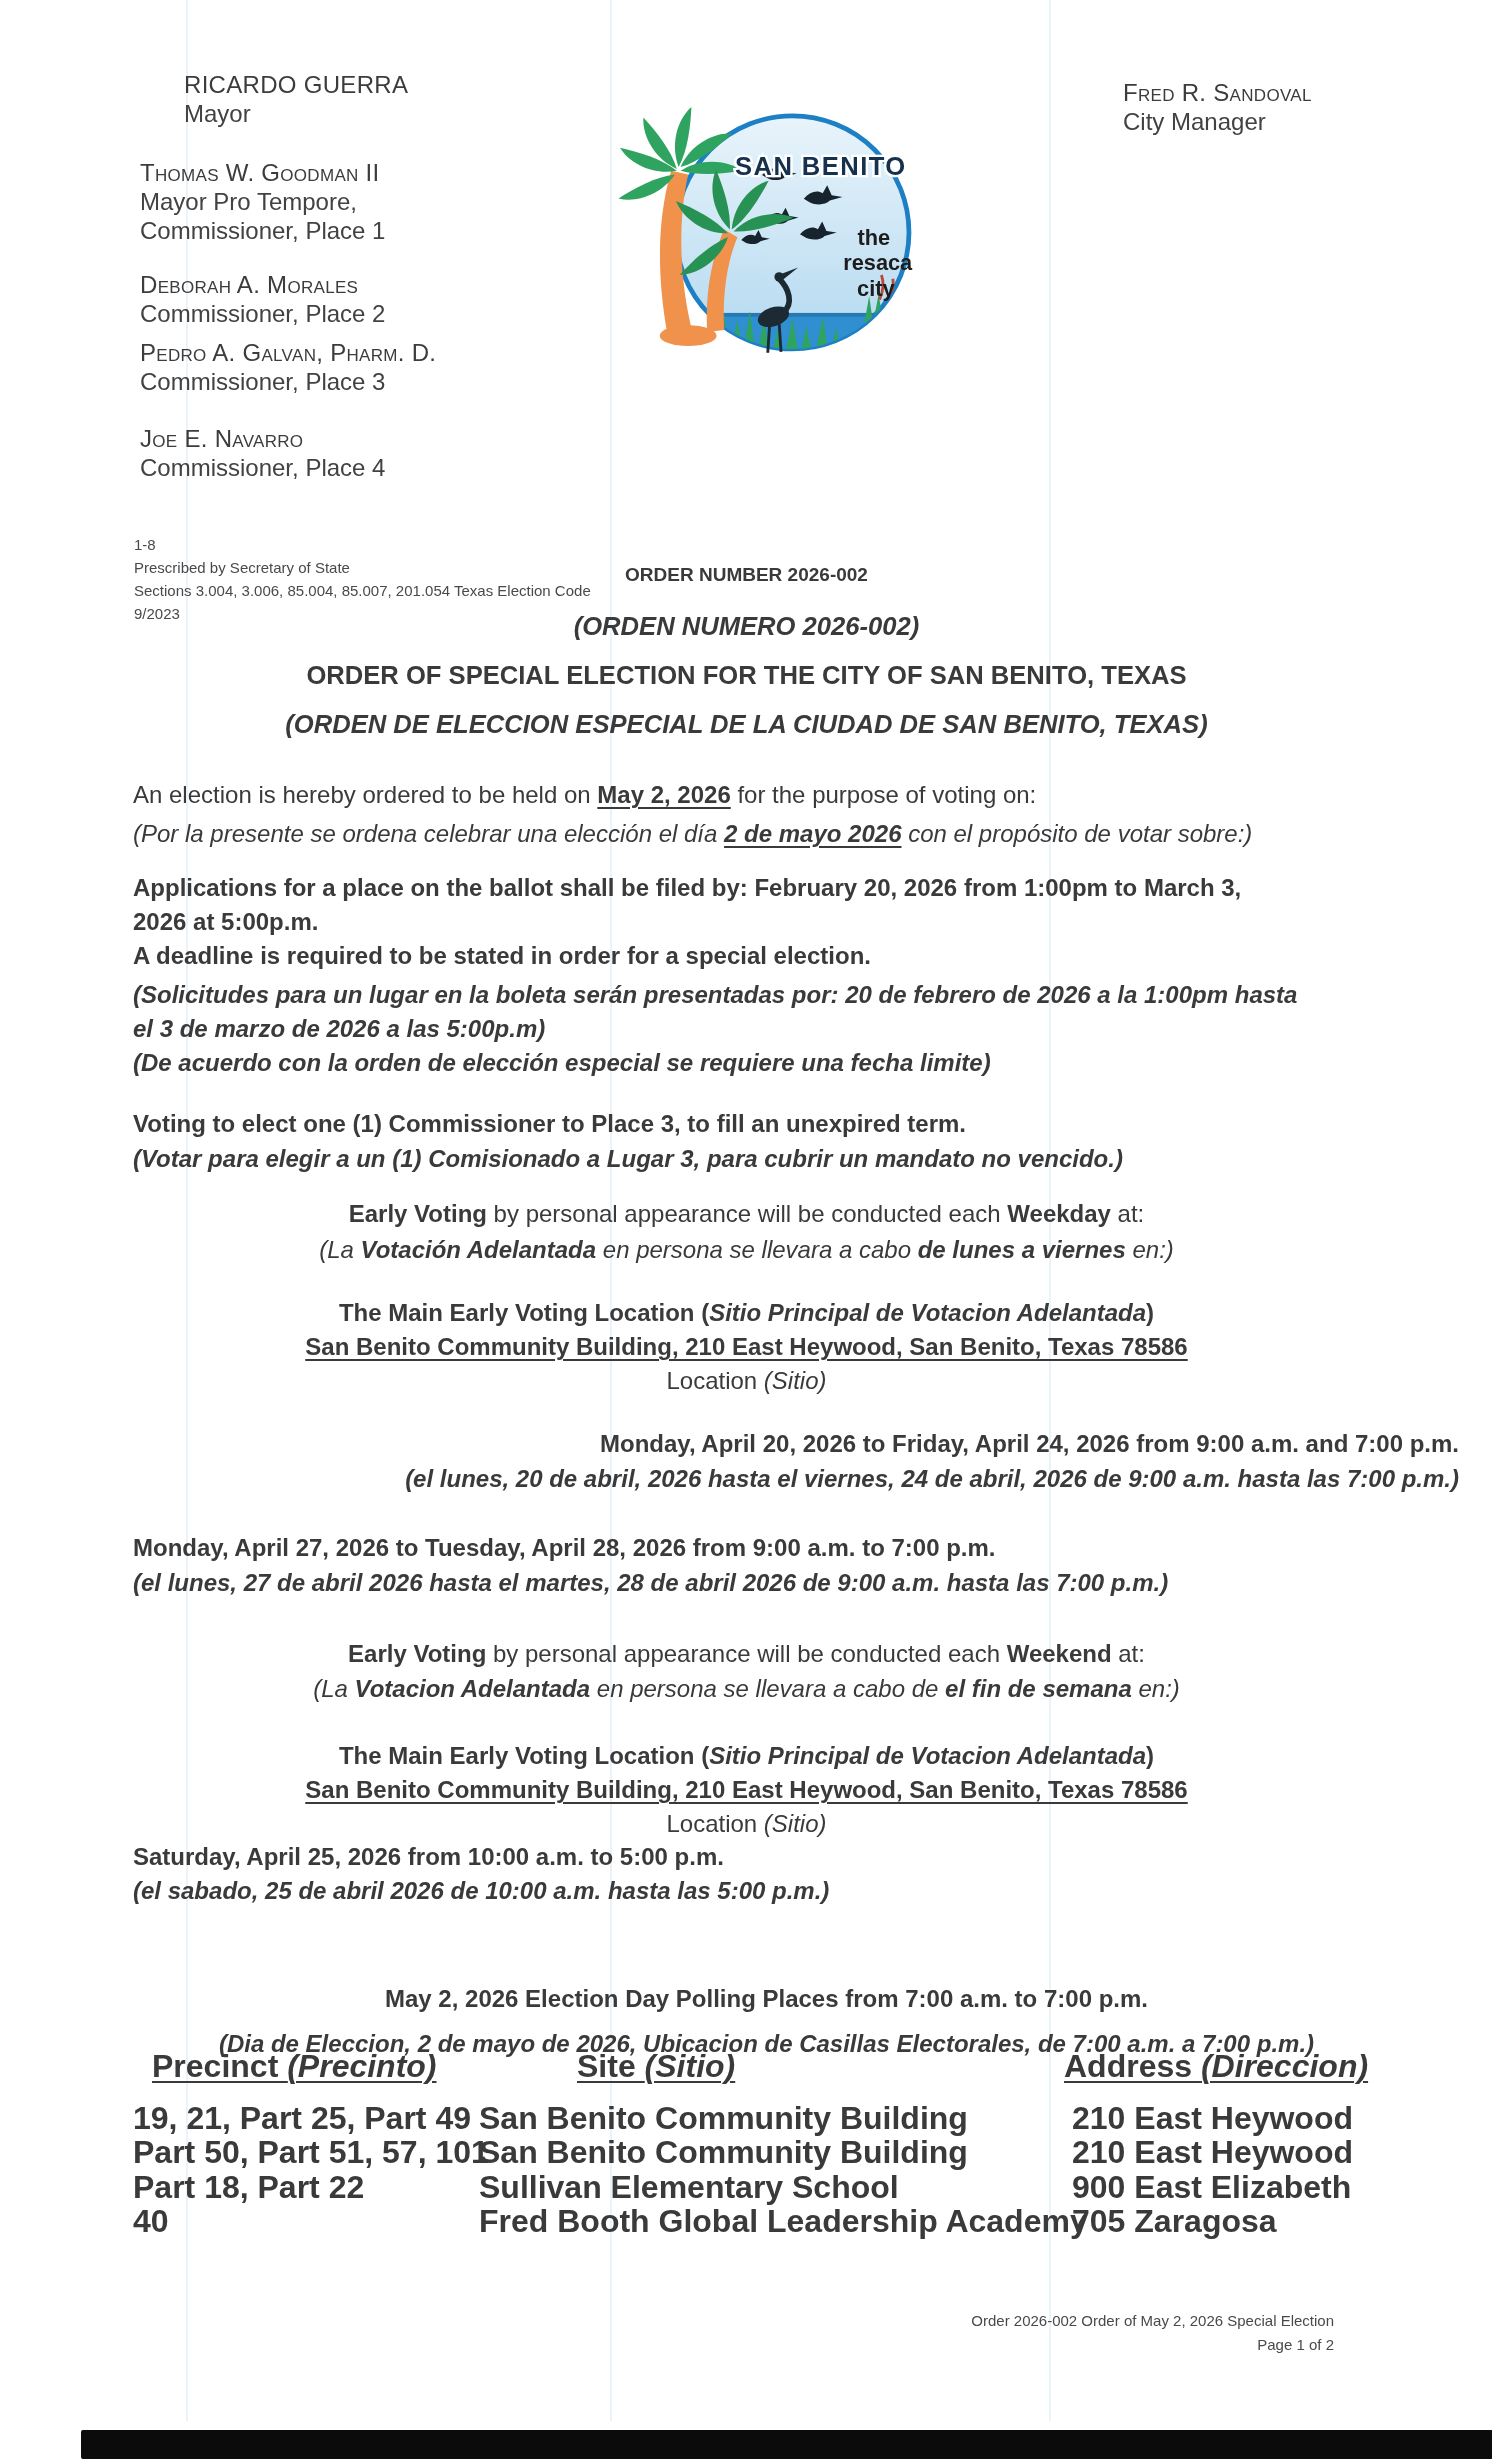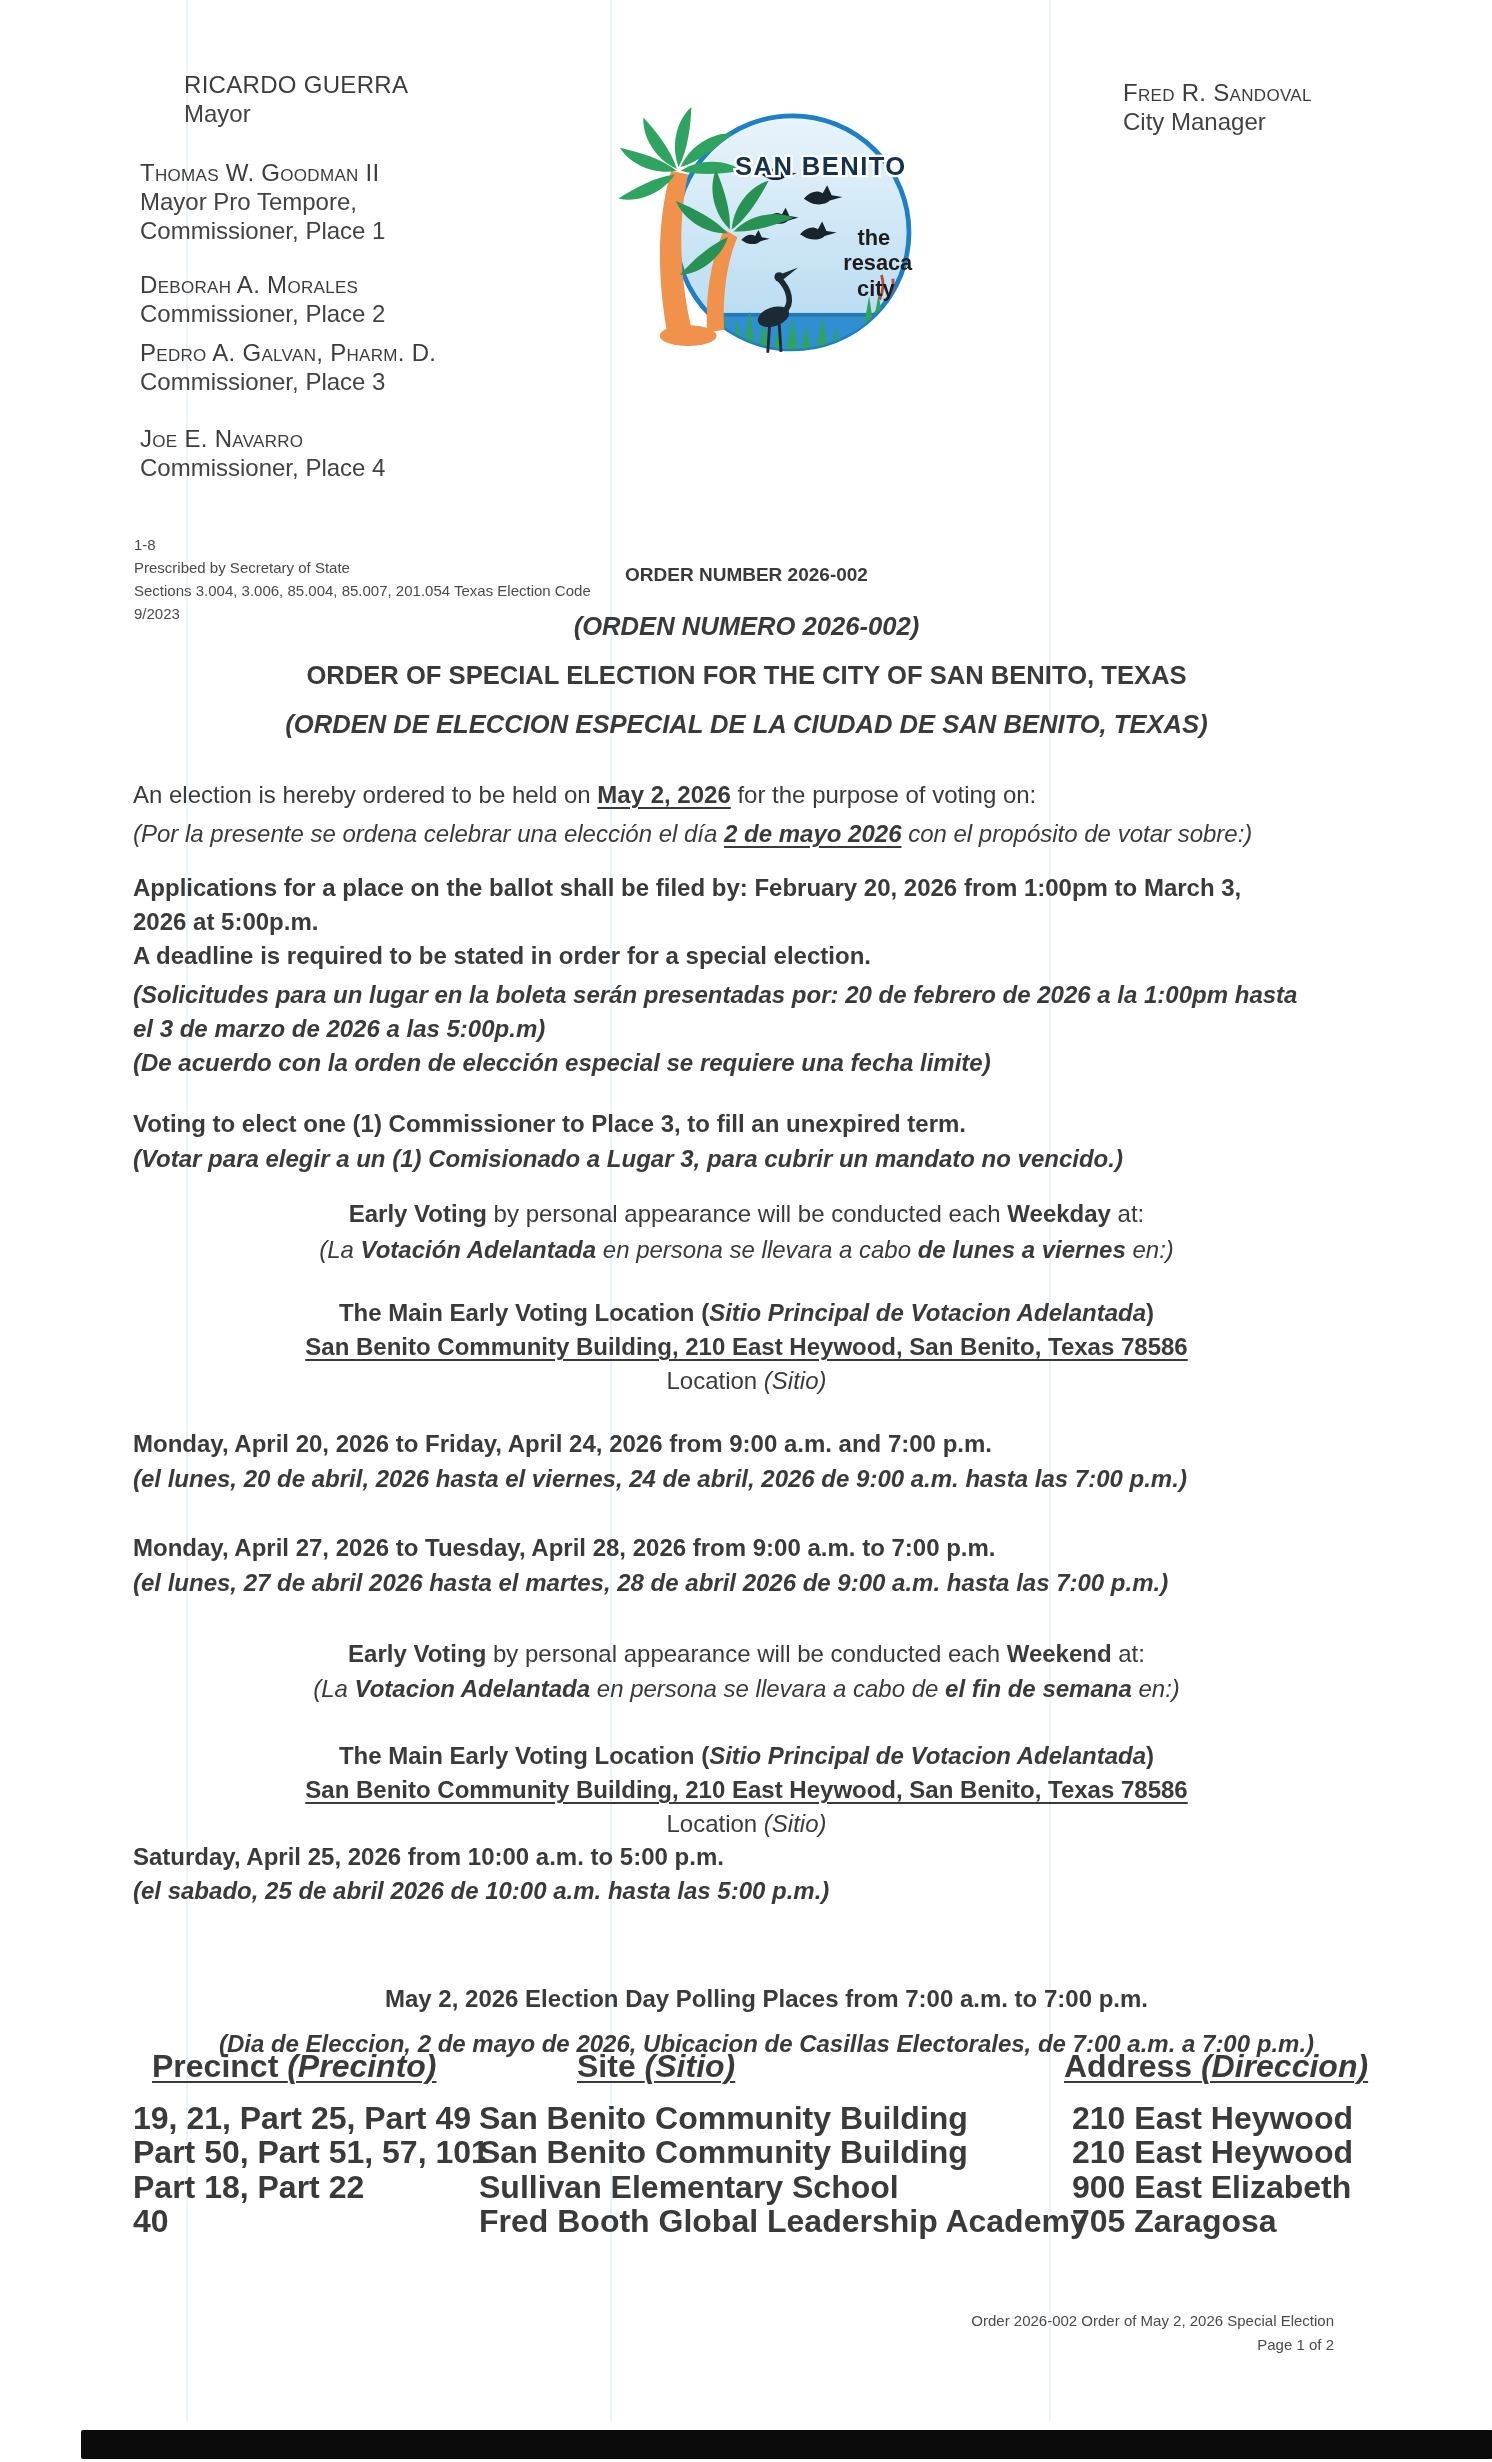--- a/index.html
+++ b/index.html
@@ -28,21 +28,21 @@
   .t2{top:612px;font-size:25.6px;}
   .t3{top:661px;font-size:25.6px;}
   .t4{top:710px;font-size:25.6px;}
 
   .p-election{top:775px;left:133px;width:1326px;line-height:39px;}
   .p-apps-en{top:871px;left:133px;width:1326px;line-height:34px;}
   .p-apps-es{top:978px;left:133px;width:1326px;line-height:34px;}
   .p-voting{top:1106px;left:133px;width:1326px;line-height:35px;}
   .ev-weekday{top:1196px;line-height:36px;}
   .loc1{top:1296px;line-height:34px;}
-  .sched1{top:1426px;left:133px;width:1326px;line-height:35px;}
+  .sched1{top:1426px;left:133px;width:1326px;line-height:35px;text-align:right;}
   .sched2{top:1530px;left:133px;width:1326px;line-height:35px;}
   .ev-weekend{top:1636px;line-height:35px;}
   .loc2{top:1739px;line-height:34px;}
   .sched3{top:1840px;left:133px;width:1326px;line-height:34px;}
   .eday{top:1976px;line-height:45px;margin-left:40px;}
 
   .ptable{top:2048px;left:133px;width:1269px;height:199px;font-size:32px;font-weight:bold;}
   .ptable .hdr{position:absolute;top:0;white-space:nowrap;}
   .h1{left:19px;}.h2{left:444px;}.h3{left:931px;}
   .prow{position:absolute;left:0;width:1269px;white-space:nowrap;}

